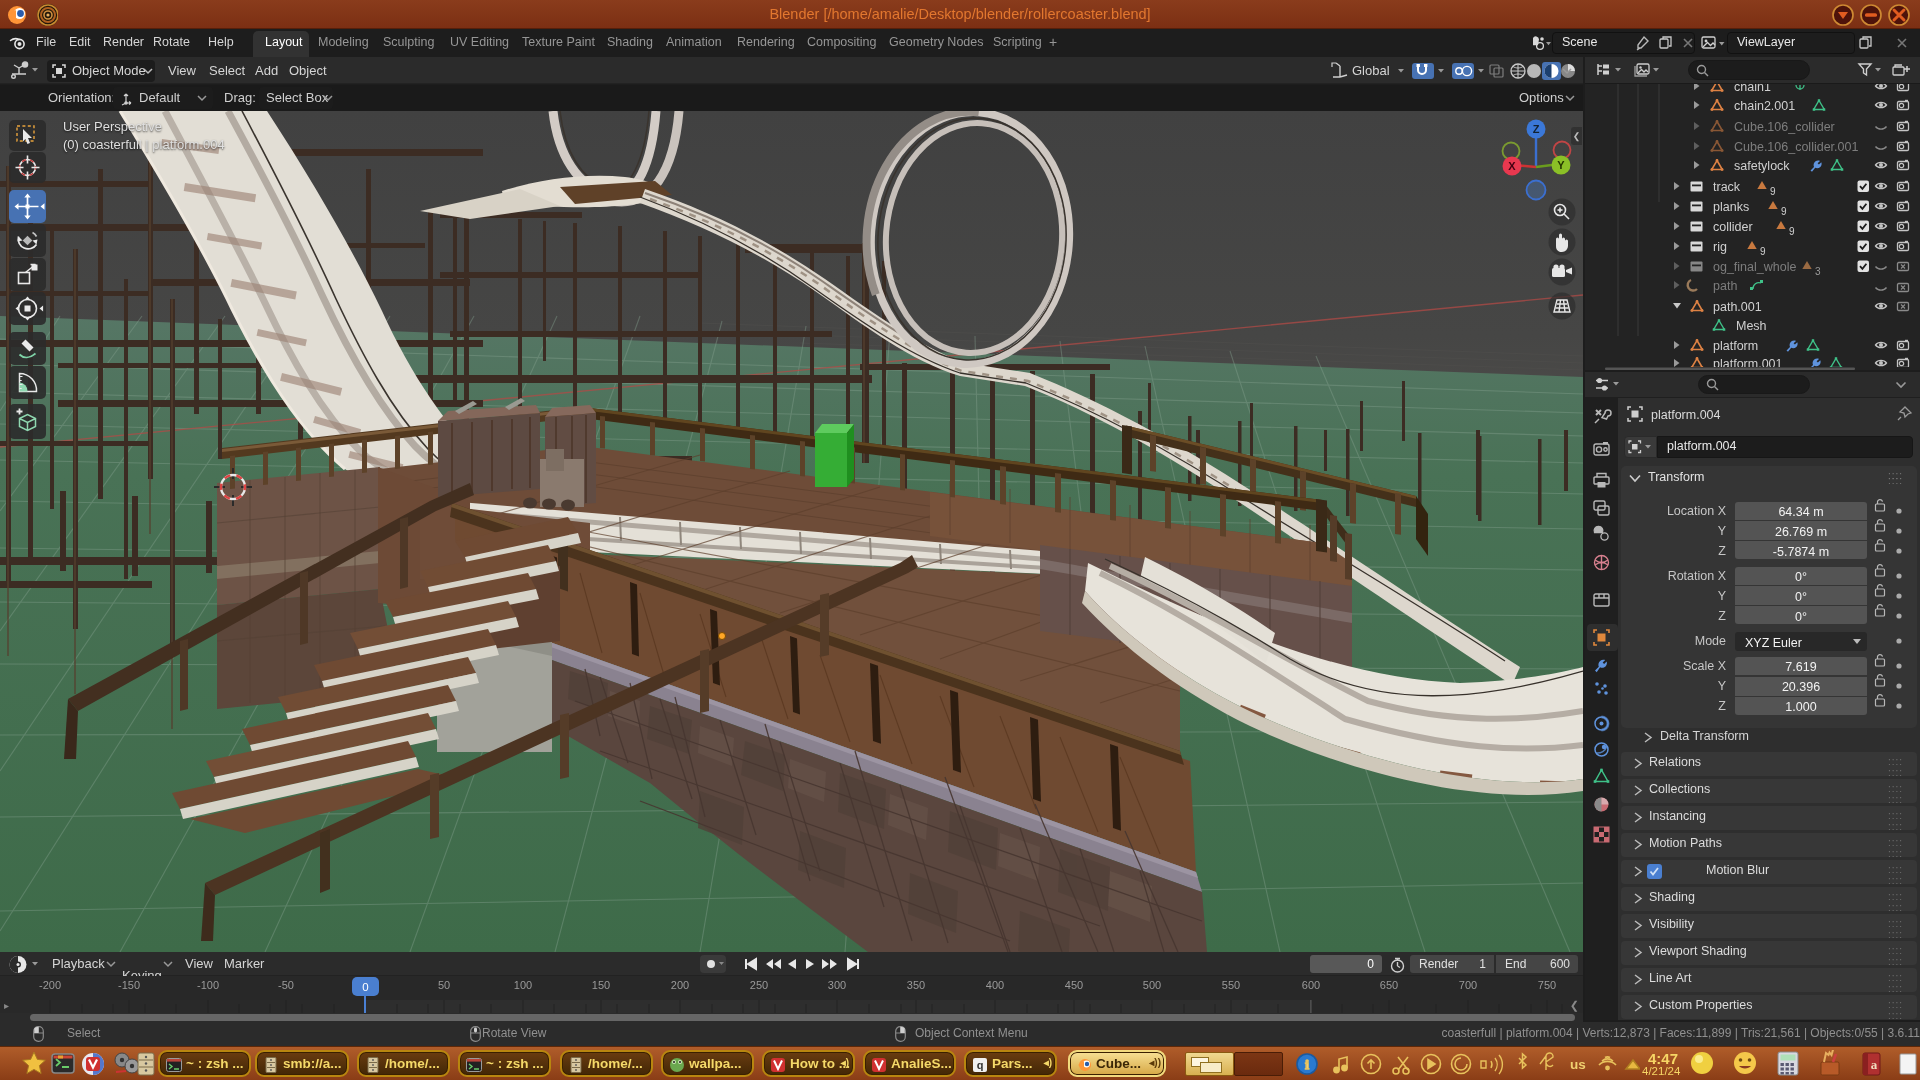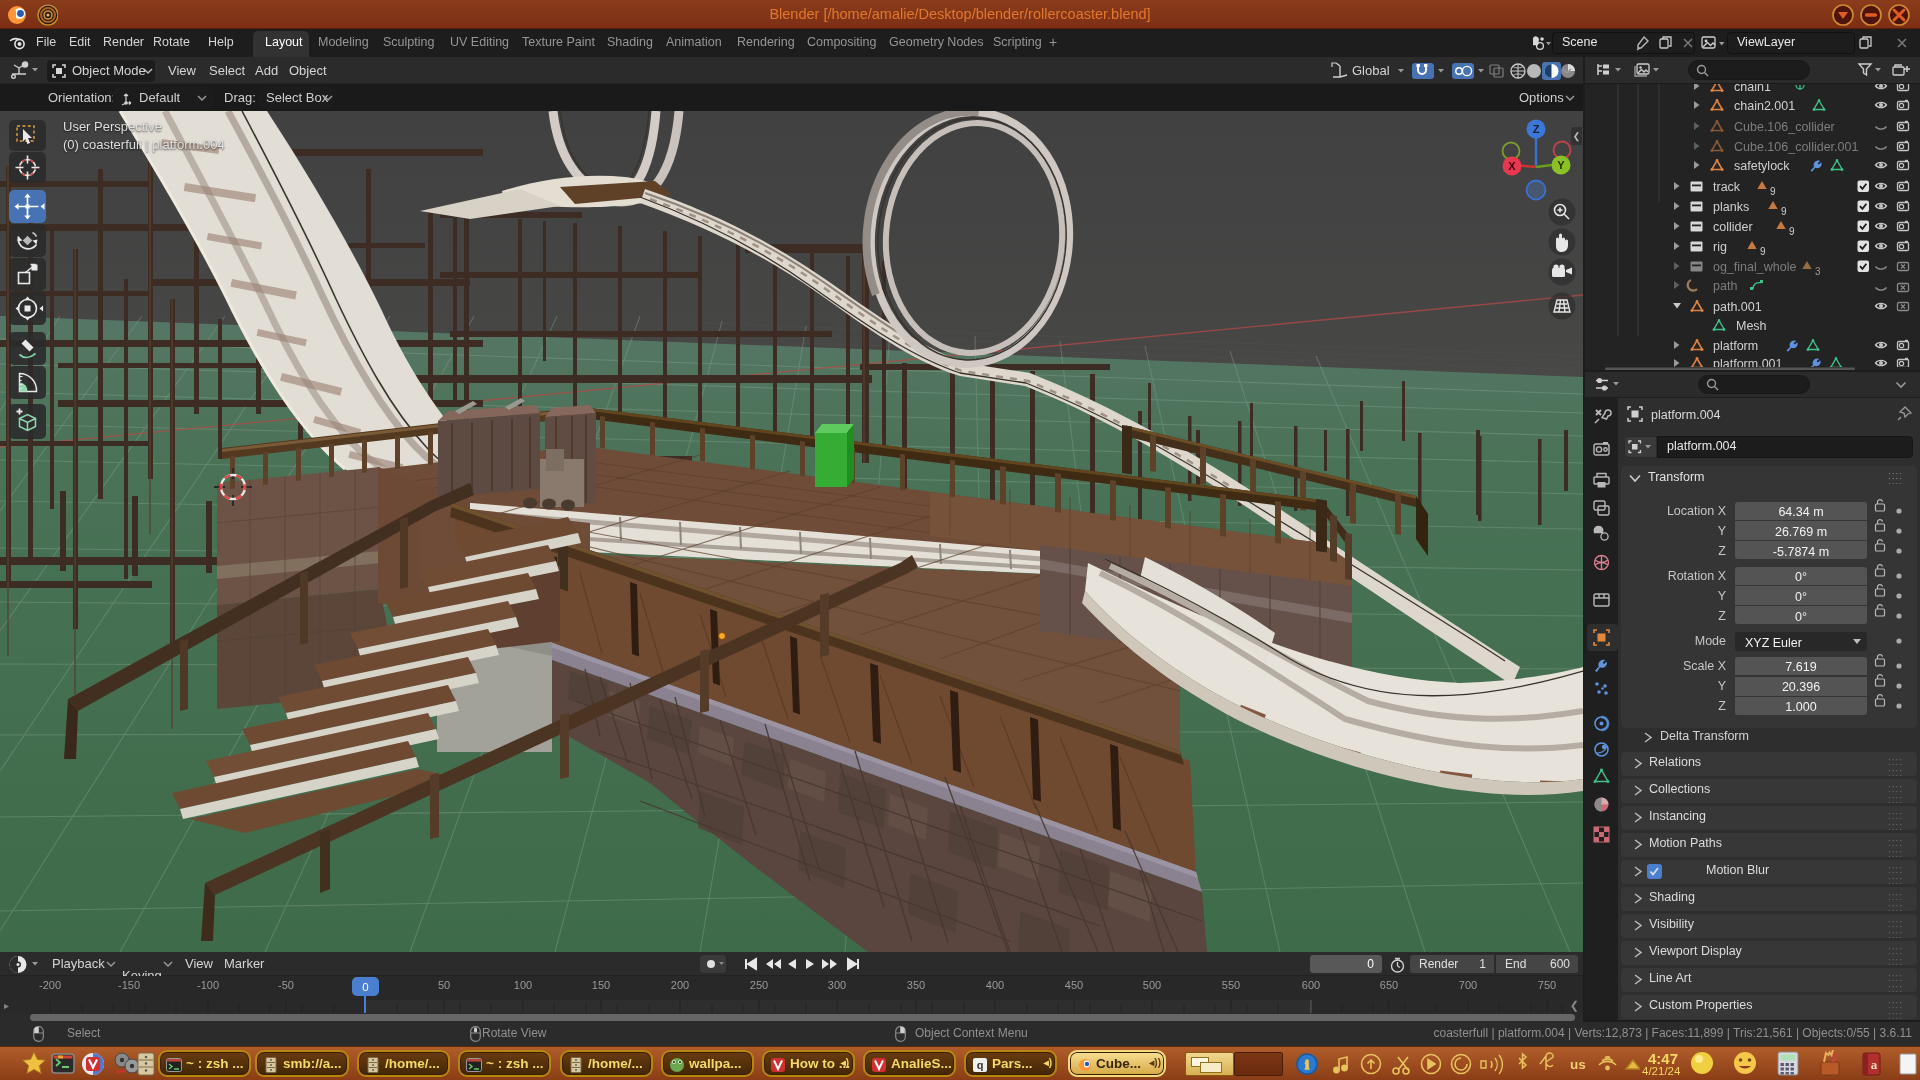--- a/index.html
+++ b/index.html
@@ -1401,21 +1401,21 @@
     <div class="abs" style="left:36px;top:542px;width:296px;height:24px;background:#373737;border-radius:4px;"></div>
     <svg class="abs" style="left:48px;top:548px" width="10" height="11" viewBox="0 0 10 11">
         <path d="M2 1 l6 4.5 -6 4.5" stroke="#bbb" stroke-width="1.5" fill="none"></path>
       </svg>
     <div class="abs txt" style="left:64px;top:545px;color:#dcdcdc;">Visibility</div>
     <div class="abs txt" style="left:303px;top:546px;color:#6e6e6e;letter-spacing:1px;font-size:10px;">::::<br>::::</div>
     <div class="abs" style="left:36px;top:569px;width:296px;height:24px;background:#373737;border-radius:4px;"></div>
     <svg class="abs" style="left:48px;top:575px" width="10" height="11" viewBox="0 0 10 11">
         <path d="M2 1 l6 4.5 -6 4.5" stroke="#bbb" stroke-width="1.5" fill="none"></path>
       </svg>
-    <div class="abs txt" style="left:64px;top:572px;color:#dcdcdc;">Viewport Display</div>
+    <div class="abs txt" style="left:64px;top:572px;color:#dcdcdc;">Viewport Shading</div>
     <div class="abs txt" style="left:303px;top:573px;color:#6e6e6e;letter-spacing:1px;font-size:10px;">::::<br>::::</div>
     <div class="abs" style="left:36px;top:596px;width:296px;height:24px;background:#373737;border-radius:4px;"></div>
     <svg class="abs" style="left:48px;top:602px" width="10" height="11" viewBox="0 0 10 11">
         <path d="M2 1 l6 4.5 -6 4.5" stroke="#bbb" stroke-width="1.5" fill="none"></path>
       </svg>
     <div class="abs txt" style="left:64px;top:599px;color:#dcdcdc;">Line Art</div>
     <div class="abs txt" style="left:303px;top:600px;color:#6e6e6e;letter-spacing:1px;font-size:10px;">::::<br>::::</div>
     <div class="abs" style="left:36px;top:623px;width:296px;height:24px;background:#373737;border-radius:4px;"></div>
     <svg class="abs" style="left:48px;top:629px" width="10" height="11" viewBox="0 0 10 11">
         <path d="M2 1 l6 4.5 -6 4.5" stroke="#bbb" stroke-width="1.5" fill="none"></path>
@@ -1436,21 +1436,21 @@
       <path d="M1,7 h9" stroke="#8a8a8a" stroke-width="1"></path>
       <rect x="4" y="1.5" width="3" height="5" rx="1.4" fill="#cfcfcf"></rect>
     </svg>
     <div class="abs txt" style="left:466px;top:4px;margin-left:16px;">Rotate View</div>
     <svg class="abs" style="left:895px;top:4px" width="11" height="16" viewBox="0 0 11 16">
       <rect x="0.7" y="0.7" width="9.6" height="14.6" rx="4.5" fill="none" stroke="#8a8a8a" stroke-width="1.2"></rect>
       <path d="M1,7 h9 M5.5,1 v6" stroke="#8a8a8a" stroke-width="1"></path>
       <path d="M9.8,2.5 a4.3 3 0 0 0 -4.3,-1.8 l0,6.3 4.3,0 Z" fill="#cfcfcf"></path>
     </svg>
     <div class="abs txt" style="left:915px;top:4px;">Object Context Menu</div>
-    <div class="abs txt" style="right:8px;top:4px;">coasterfull | platform.004 | Verts:12,873 | Faces:11,899 | Tris:21,561 | Objects:0/55 | 3.6.11</div>
+    <div class="abs txt" style="right:0;top:4px;">coasterfull | platform.004 | Verts:12,873 | Faces:11,899 | Tris:21,561 | Objects:0/55 | 3.6.11</div>
   </div>
 
   <div class="abs" id="taskbar" style="left:0;top:1046px;width:1920px;height:34px;background:linear-gradient(#b05d2a,#8a3d16);border-top:1px solid #5f2808;">
 
     <svg class="abs" style="left:20px;top:3px" width="150" height="28" viewBox="0 0 150 28">
       <path d="M14,2 l3.4,7.4 8,0.8 -6,5.4 1.7,7.9 -7.1,-4.1 -7.1,4.1 1.7,-7.9 -6,-5.4 8,-0.8 Z" fill="#f0c040" stroke="#a87820" stroke-width="1"></path>
       <rect x="32" y="4" width="22" height="19" rx="3" fill="#2a2a2a" stroke="#888" stroke-width="1.5"></rect>
       <path d="M36,9 l4,3.5 -4,3.5 M42,17 h7" stroke="#6acc6a" stroke-width="1.8" fill="none"></path>
       <rect x="33.5" y="5.5" width="19" height="3" fill="#cc4433"></rect>
         <rect x="38" y="5.5" width="5" height="3" fill="#e8a030"></rect>

